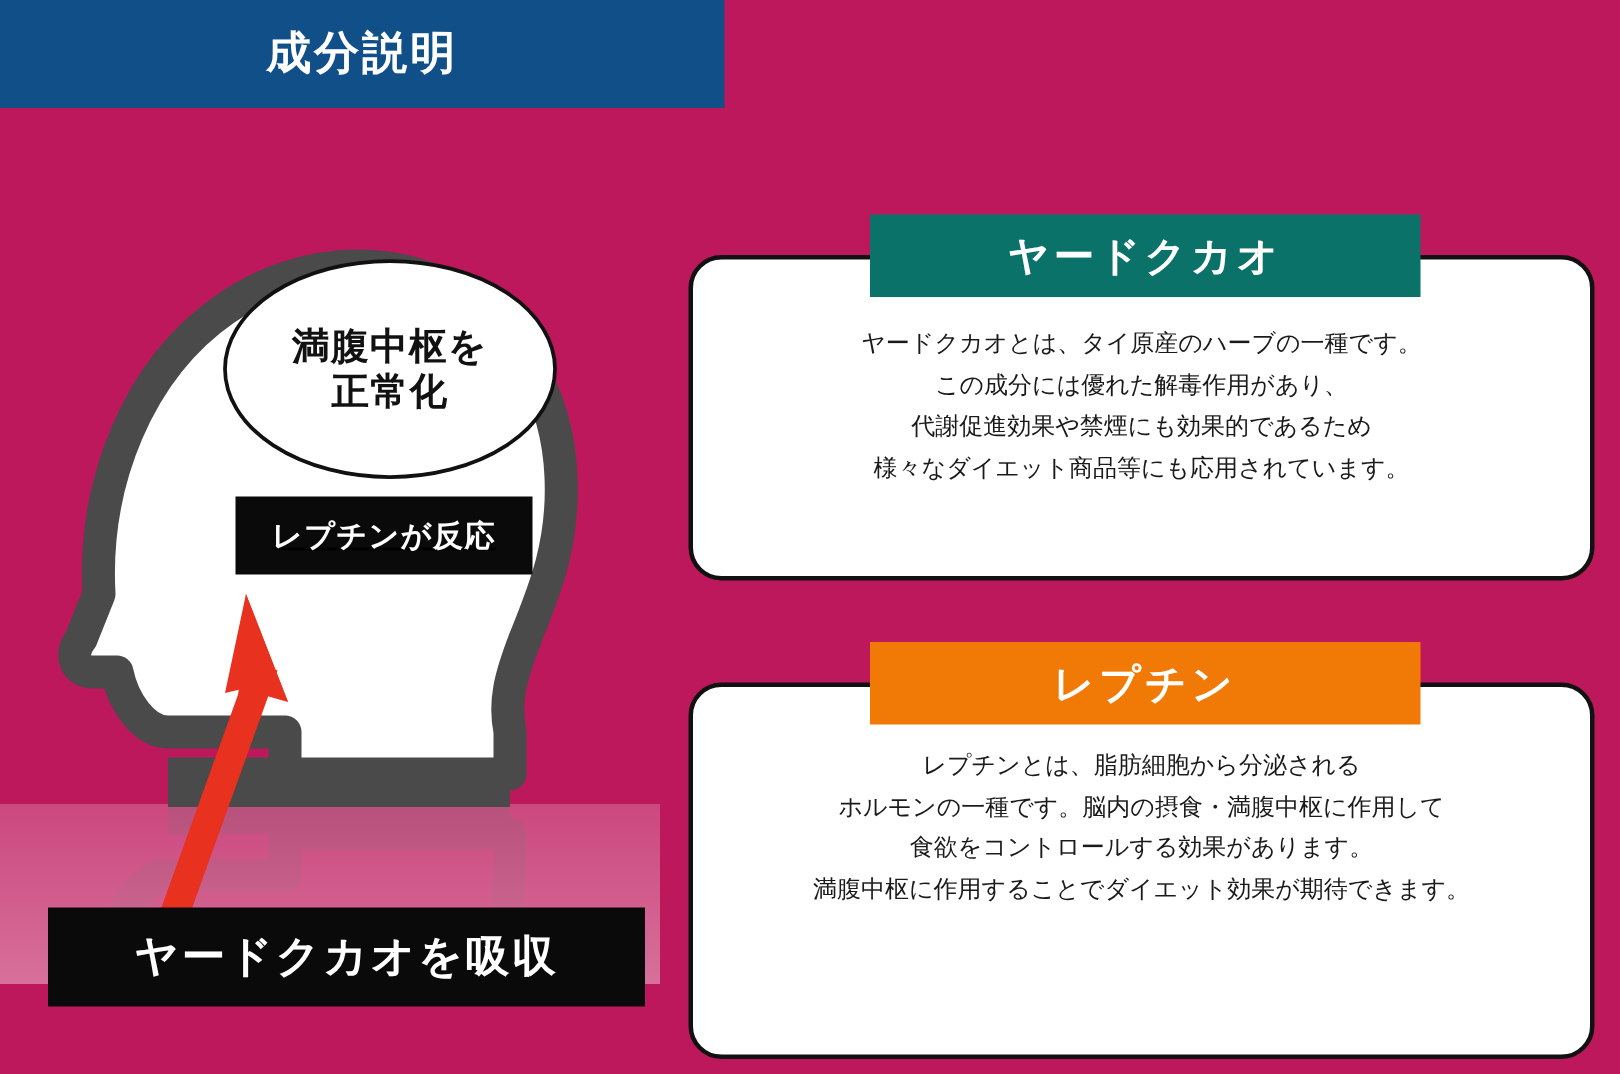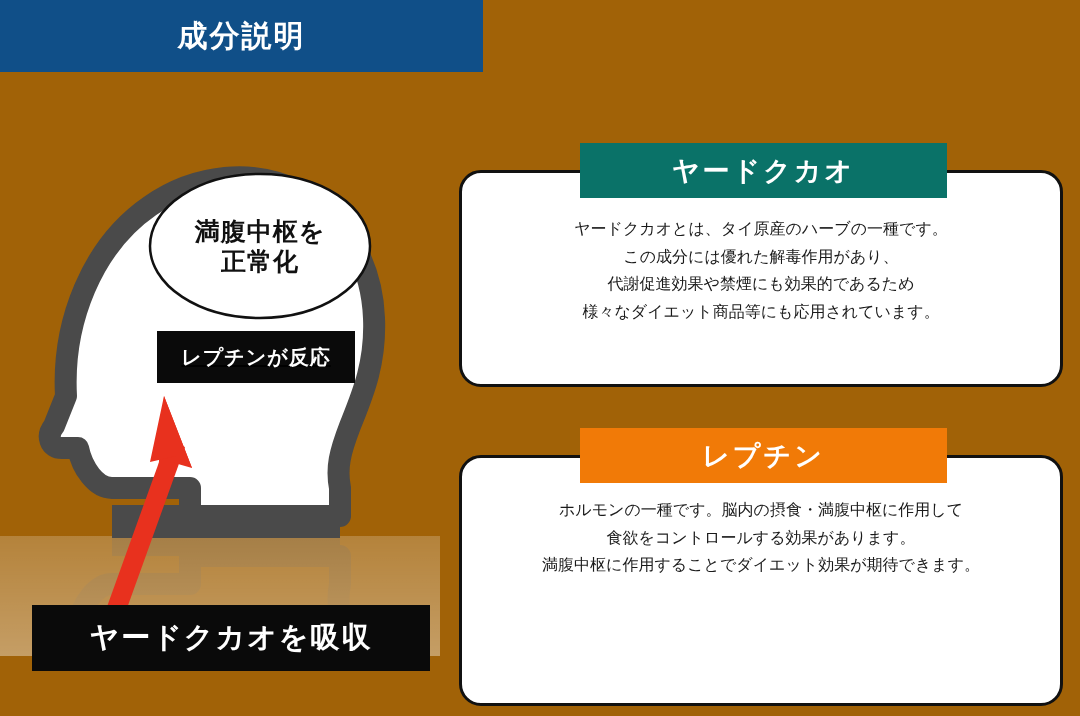--- a/index.html
+++ b/index.html
@@ -8,21 +8,21 @@
     padding: 0;
     background: #ffffff;
   }
   body {
     font-family: "Liberation Sans", "DejaVu Sans", sans-serif;
   }
   #slide {
     position: relative;
     width: 1080px;
     height: 716px;
-    background: #a16207;
+    background: #be185d;
     overflow: hidden;
   }
 
   
   .header-banner {
     position: absolute;
     left: 0;
     top: 0;
     width: 483px;
     height: 72px;
@@ -274,19 +274,20 @@
       <div class="ln">代謝促進効果や禁煙にも効果的であるため</div>
       <div class="ln">様々なダイエット商品等にも応用されています。</div>
     </div>
   </div>
 
   <div class="card" id="card-leptin">
     <div class="card-header" id="header-leptin">
       <span>レプチン</span>
     </div>
     <div class="card-body">
+      <div class="ln">レプチンとは、脂肪細胞から分泌される</div>
       <div class="ln">ホルモンの一種です。脳内の摂食・満腹中枢に作用して</div>
       <div class="ln">食欲をコントロールする効果があります。</div>
       <div class="ln">満腹中枢に作用することでダイエット効果が期待できます。</div>
     </div>
   </div>
 
 </div>
 
 </body></html>

